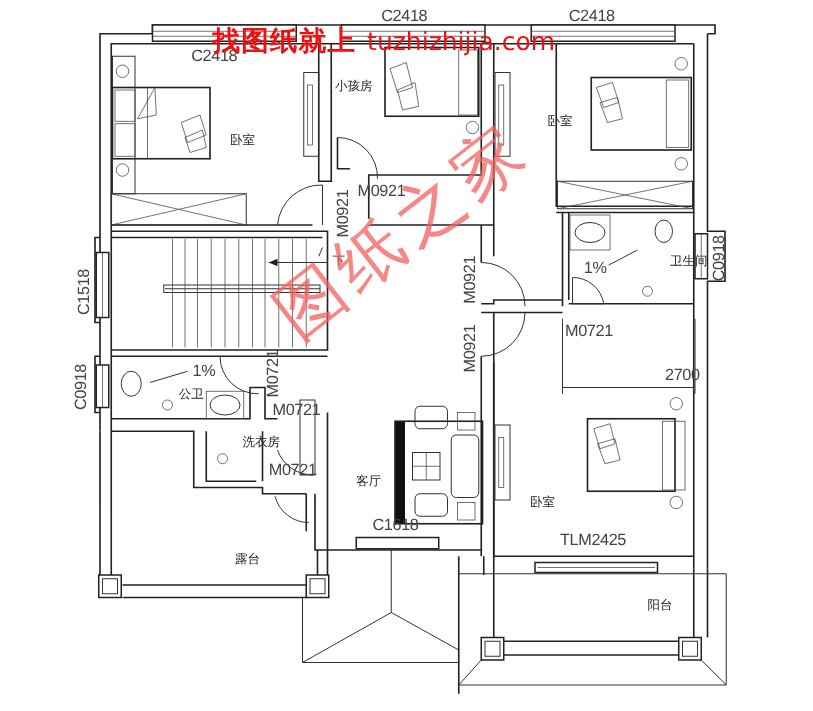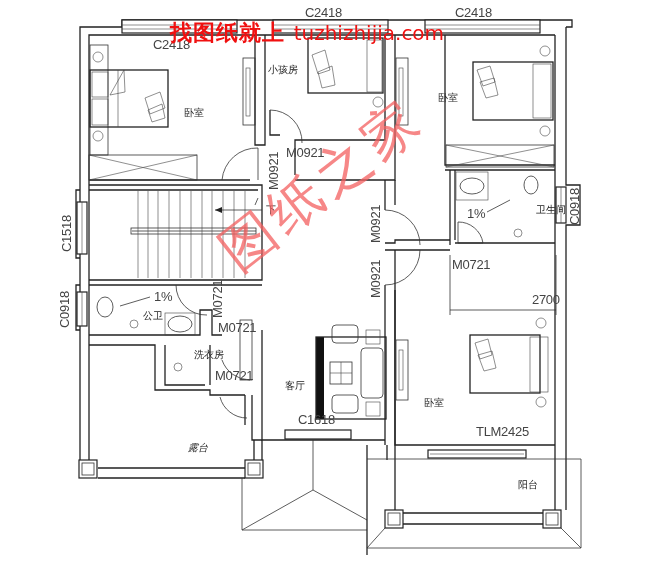--- a/index.html
+++ b/index.html
@@ -238,40 +238,40 @@
   </g>
 </svg>
 
 <span class="lbl code" style="left:153px;top:38px;">C2418</span>
 <span class="lbl code" style="left:305px;top:6px;">C2418</span>
 <span class="lbl code" style="left:455px;top:6px;">C2418</span>
 <span class="lbl code vert" style="left:60px;top:252px;">C1518</span>
 <span class="lbl code vert" style="left:58px;top:328px;">C0918</span>
 <span class="lbl code vert" style="left:568px;top:225px;">C0918</span>
 <span class="lbl code" style="left:298px;top:413px;">C1618</span>
-<span class="lbl code" style="left:476px;top:425px;">TLM2425</span>
+<span class="lbl code" style="left:448px;top:425px;">TLM2425</span>
 
 <span class="lbl code vert" style="left:267px;top:190px;">M0921</span>
 <span class="lbl code" style="left:286px;top:146px;">M0921</span>
 <span class="lbl code vert" style="left:369px;top:243px;">M0921</span>
 <span class="lbl code vert" style="left:369px;top:298px;">M0921</span>
 <span class="lbl code" style="left:452px;top:258px;">M0721</span>
 <span class="lbl code vert" style="left:211px;top:318px;">M0721</span>
 <span class="lbl code" style="left:218px;top:321px;">M0721</span>
 <span class="lbl code" style="left:215px;top:369px;">M0721</span>
 
 <span class="lbl room" style="left:184px;top:108px;">卧室</span>
 <span class="lbl room" style="left:268px;top:65px;">小孩房</span>
 <span class="lbl room" style="left:438px;top:93px;">卧室</span>
 <span class="lbl room" style="left:536px;top:205px;">卫生间</span>
 <span class="lbl room" style="left:143px;top:311px;">公卫</span>
 <span class="lbl room" style="left:194px;top:351px;font-family:Liberation Mono, monospace;">洗衣房</span>
 <span class="lbl room" style="left:285px;top:381px;">客厅</span>
 <span class="lbl room" style="left:424px;top:398px;">卧室</span>
-<span class="lbl room" style="left:188px;top:443px;font-style:italic;">露台</span>
+<span class="lbl room" style="left:188px;top:443px;">露台</span>
 <span class="lbl room" style="left:518px;top:480px;">阳台</span>
 
 <span class="lbl code" style="left:154px;top:290px;">1%</span>
 <span class="lbl code" style="left:467px;top:207px;">1%</span>
 <span class="lbl room" style="left:266px;top:205px;">下</span>
 <span class="lbl code" style="left:488px;top:293px;margin-left:44px;">2700</span>
 
 <div class="wm-top">
   <span>找图纸就上</span>
   <span class="url">tuzhizhijia.com</span>

